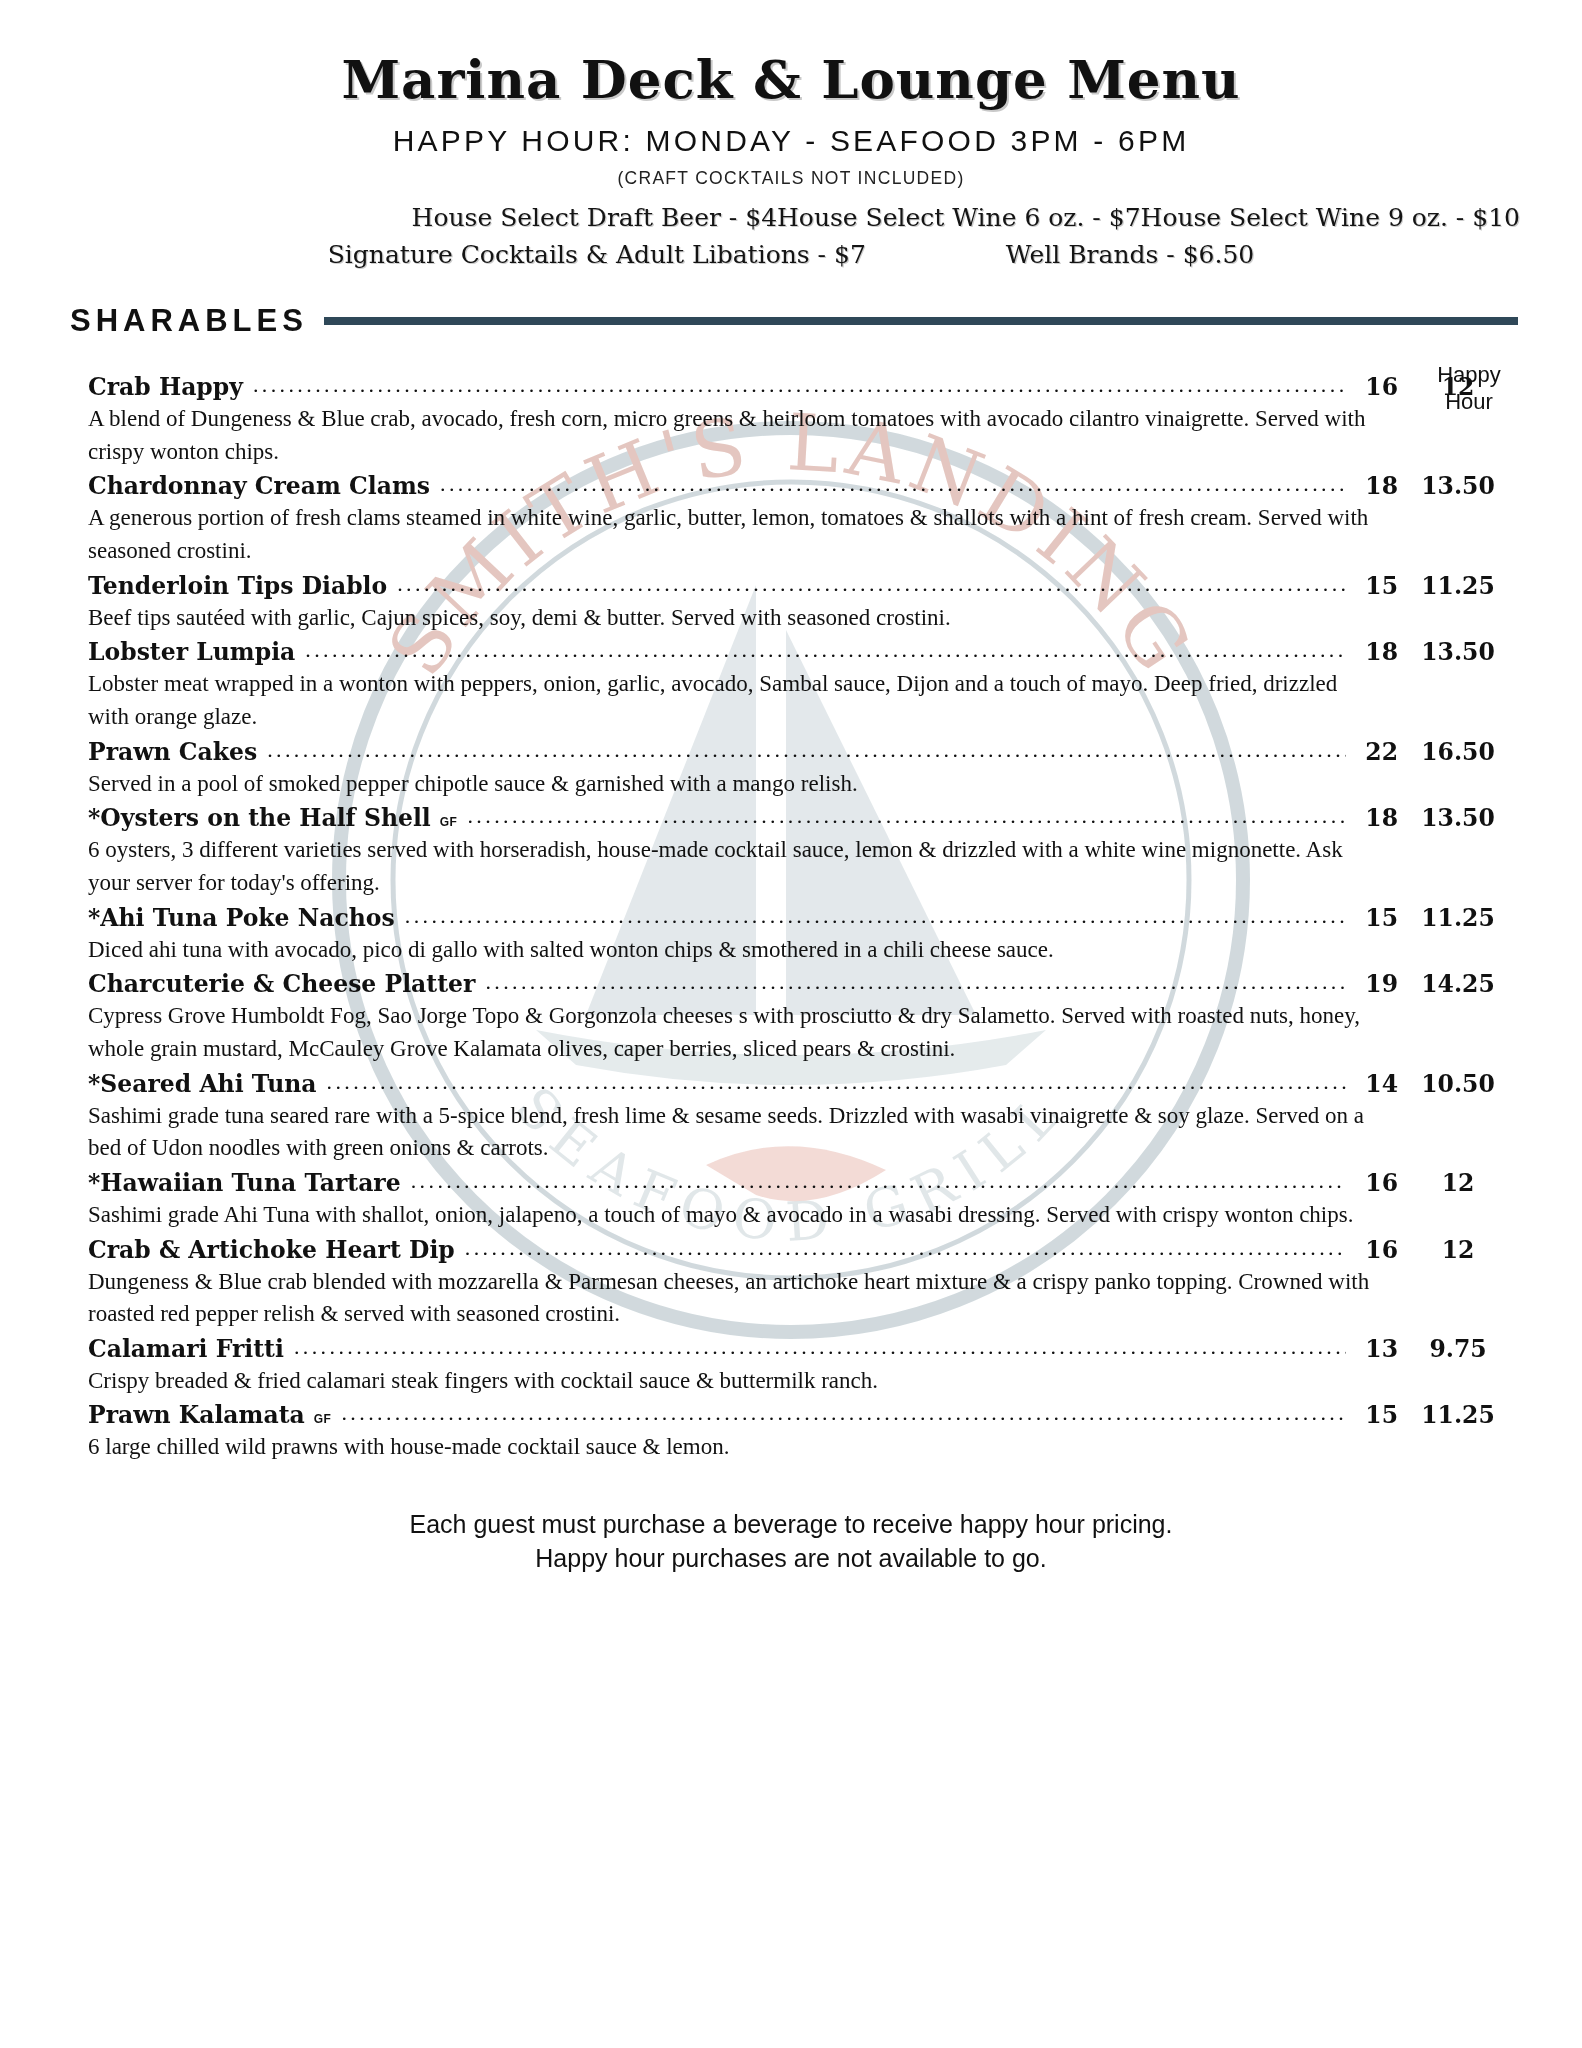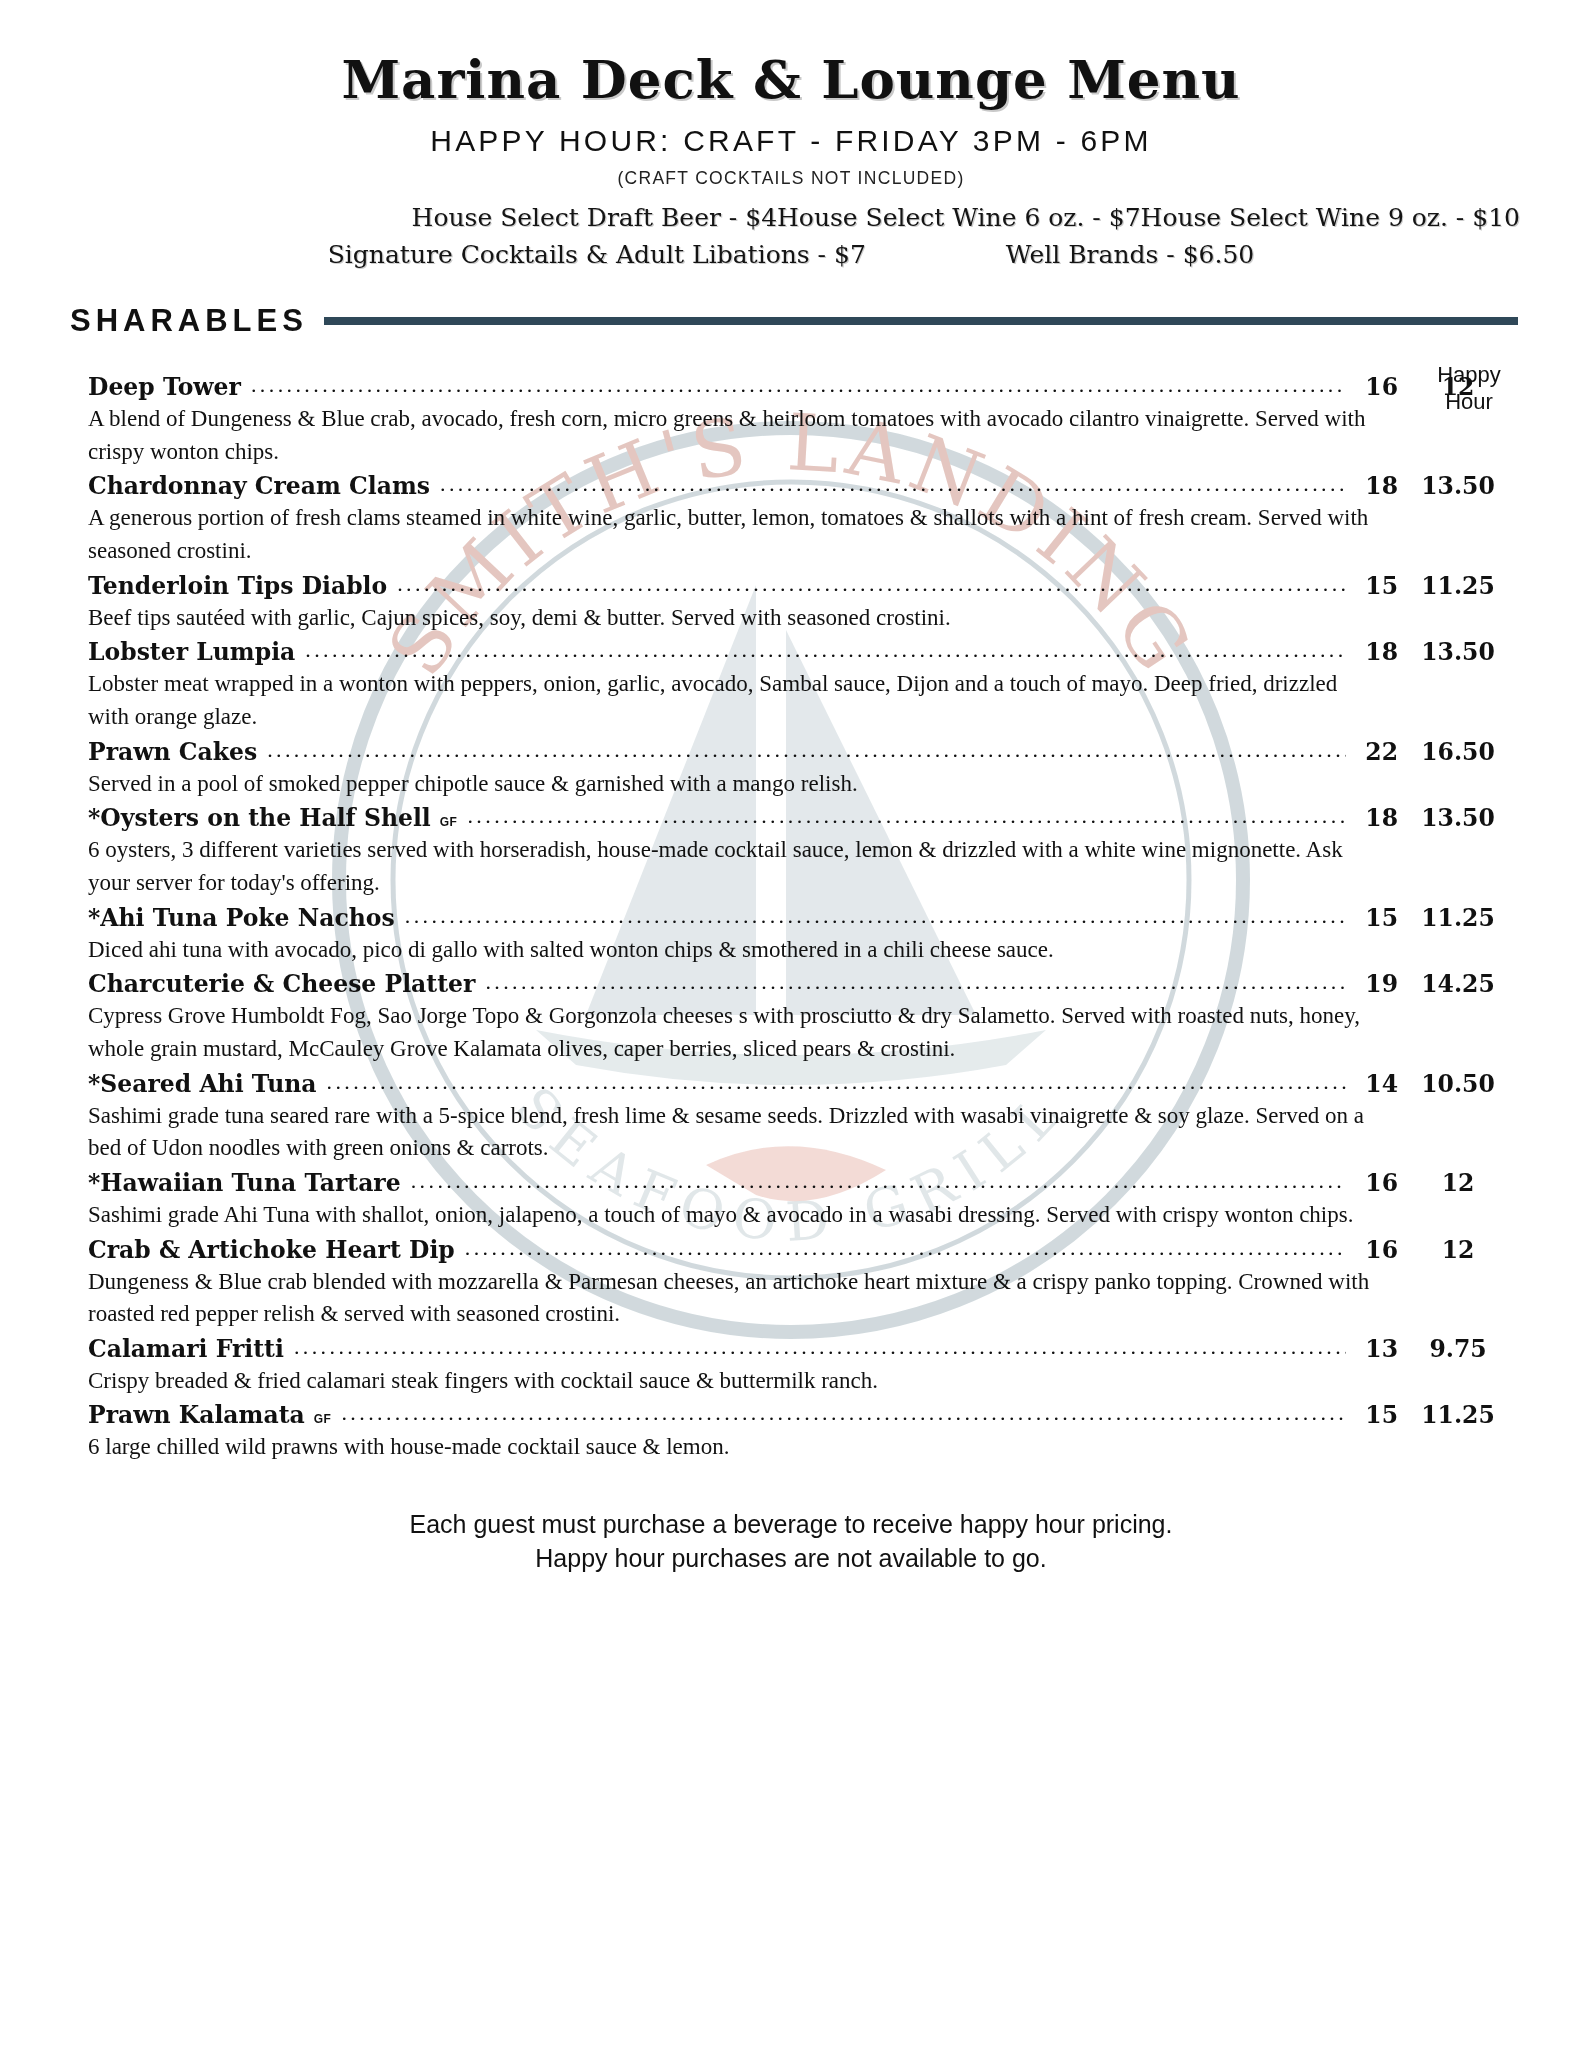--- a/index.html
+++ b/index.html
@@ -211,42 +211,42 @@
   </text>
   <text font-family="DejaVu Serif, serif" font-size="54" fill="#e0e6e8" letter-spacing="12">
     <textPath href="#arcBottom" startOffset="50%" text-anchor="middle">SEAFOOD GRILL</textPath>
   </text>
   <path d="M420 790 Q505 750 600 795 Q530 840 470 820 Z" fill="#f0d2cc" opacity="0.85"></path>
 </svg>
 
 <div class="page-inner">
 
   <div class="title">Marina Deck &amp; Lounge Menu</div>
-  <div class="happy-hour-line">HAPPY HOUR:  CRAFT - FRIDAY 3PM - 6PM</div>
+  <div class="happy-hour-line">HAPPY HOUR:  MONDAY - SEAFOOD 3PM - 6PM</div>
   <div class="craft-note">(CRAFT COCKTAILS NOT INCLUDED)</div>
 
   <div class="price-row">
     <span class="price-item">House Select Draft Beer  - $4</span>
     <span class="price-item">House Select Wine 6 oz. - $7</span>
     <span class="price-item">House Select Wine 9 oz. - $10</span>
   </div>
   <div class="price-row second">
     <span class="price-item">Signature Cocktails &amp; Adult Libations - $7</span>
     <span class="price-item">Well Brands - $6.50</span>
   </div>
 
   <div class="section-head">
     <span class="label">SHARABLES</span>
     <span class="rule"></span>
   </div>
 
   <div class="menu">
       <div class="item">
         <div class="item-line">
-          <span class="item-name">Deep Tower</span>
+          <span class="item-name">Crab Happy</span>
           <span class="dots">...........................................................................................................................................</span>
           <span class="price">16</span>
           <span class="hh-price">12</span>
         </div>
         <div class="desc">A blend of Dungeness &amp; Blue crab, avocado, fresh corn, micro greens &amp; heirloom tomatoes with avocado cilantro vinaigrette.  Served with crispy wonton chips.</div>
       </div>
       <div class="item">
         <div class="item-line">
           <span class="item-name">Chardonnay Cream Clams</span>
           <span class="dots">...........................................................................................................................................</span>

